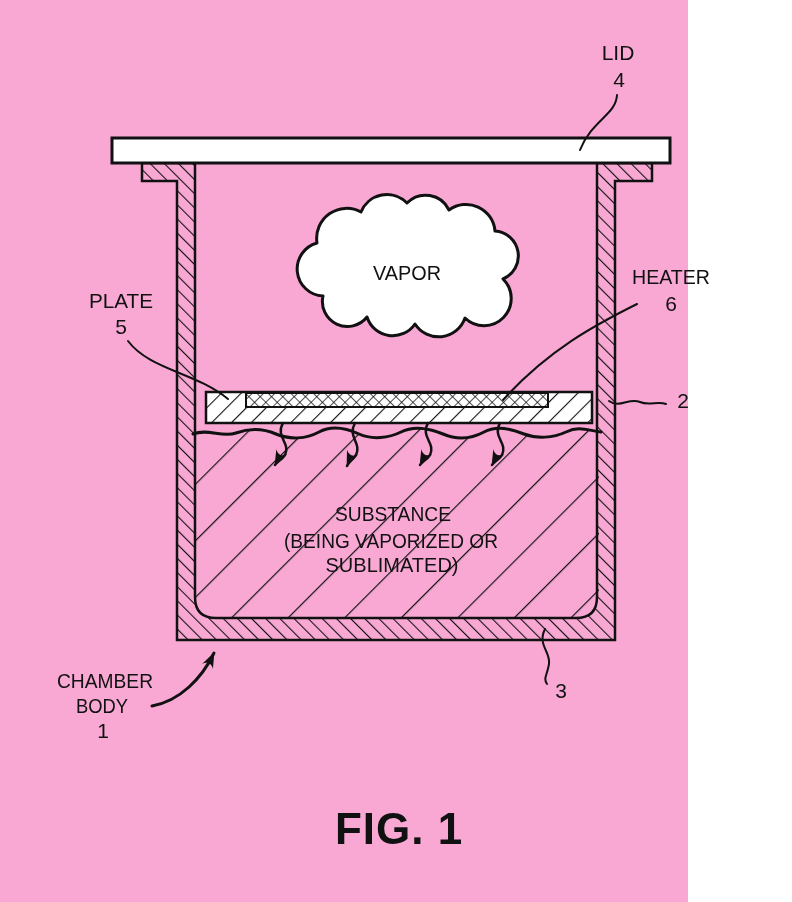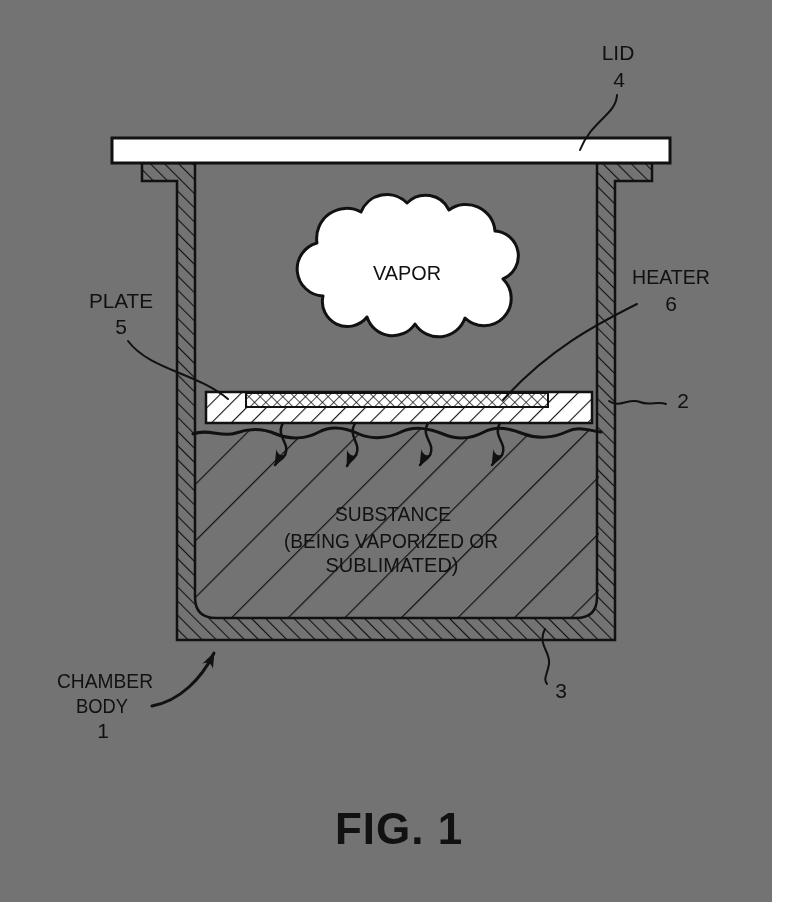--- a/index.html
+++ b/index.html
@@ -1,20 +1,20 @@
 <!DOCTYPE html>
 <html><head>
 <meta charset="utf-8">
 <style>
   html, body { margin: 0; padding: 0; background: #ffffff; }
   #figure-canvas {
     position: relative;
-    width: 772px;
+    width: 688px;
     height: 902px;
-    background: #737373;
+    background: #f9a8d4;
     font-family: "Liberation Sans", "DejaVu Sans", sans-serif;
   }
   svg { display: block; }
   text {
     fill: #111111;
     font-family: "Liberation Sans", "DejaVu Sans", sans-serif;
     font-size: 21px;
     text-anchor: middle;
   }
   .fig-caption {

